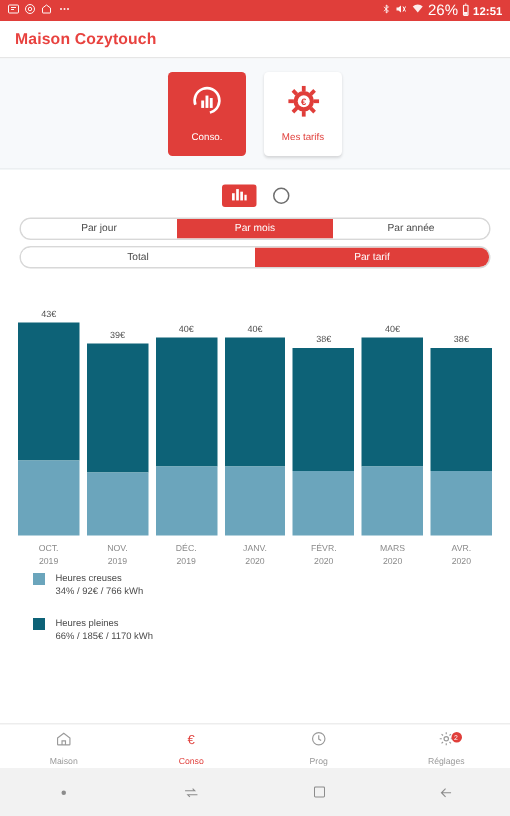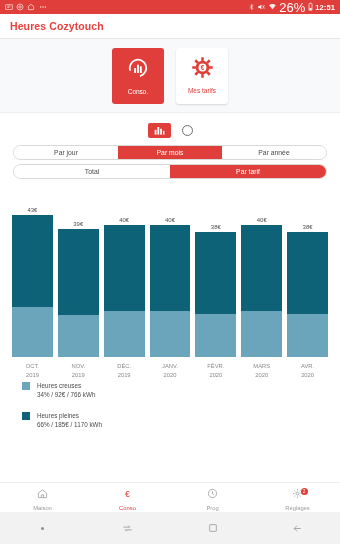--- a/index.html
+++ b/index.html
@@ -14,21 +14,21 @@
   
   .statusbar {
     height: 14px; background: #E03E3A; color:#fff;
     display:flex; align-items:center; justify-content:space-between;
     padding: 0 5px; font-size: 7px;
   }
   .sb-left { display:flex; align-items:center; gap:3px; }
   .sb-right { display:flex; align-items:center; gap:2.5px; }
   .sb-ico { display:block; opacity:.95; }
   .sb-time { font-size:7.5px; letter-spacing:.1px;font-weight:bold; }
-  .sb-batt { font-size:13px; }
+  .sb-batt { font-size:10px; }
 
   
   .titlebar {
     height: 25px; background:#fff;
     display:flex; align-items:center; padding-left:10px;
     border-bottom:1px solid #E6E6E6;
   }
   .titlebar .t {
     color:#E8423F; font-size:10.5px; font-weight:bold; letter-spacing:.1px;
   }
@@ -180,21 +180,21 @@
           <rect x="2" y="4" width="8" height="18" rx="1"></rect>
             <path d="M5 2h2" stroke-width="2"></path>
           <rect x="3" y="16" width="6" height="5" fill="#fff" stroke="none"></rect>
         </svg>
       </span>
       <span class="sb-time">12:51</span>
     </div>
   </div>
 
   <div class="titlebar">
-    <span class="t">Heures Cozytouch</span>
+    <span class="t">Maison Cozytouch</span>
   </div>
 
   <div class="cards">
     <div class="card active">
       <span>
         <svg width="22" height="22" viewBox="0 0 40 40">
           <circle cx="20" cy="20" r="15" fill="none" stroke="#fff" stroke-width="3.2" stroke-dasharray="72 100" transform="rotate(-200 20 20)"></circle>
           <rect x="13" y="20" width="3.5" height="9" fill="#fff"></rect>
           <rect x="18.2" y="14" width="3.5" height="15" fill="#fff"></rect>
           <rect x="23.4" y="17" width="3.5" height="12" fill="#fff"></rect>

